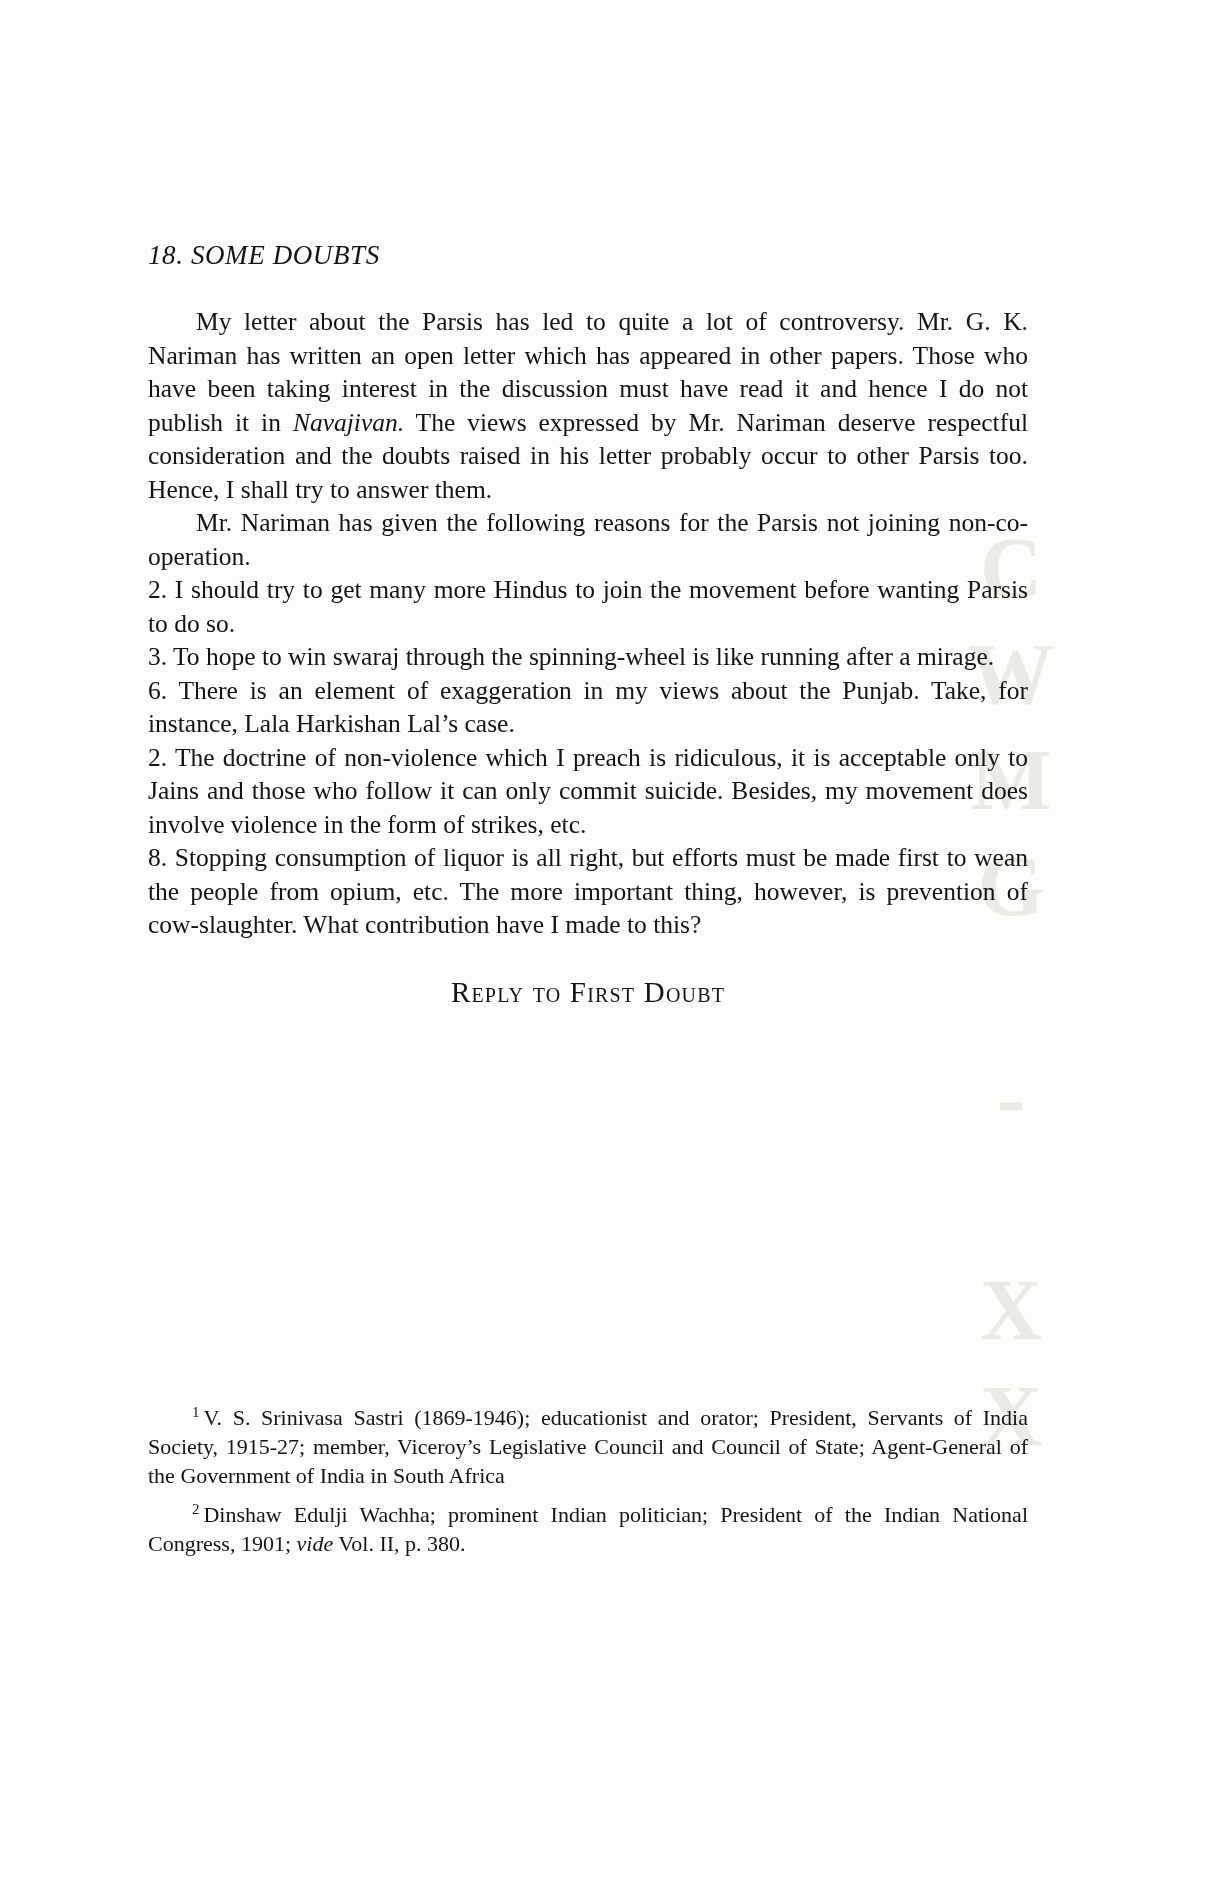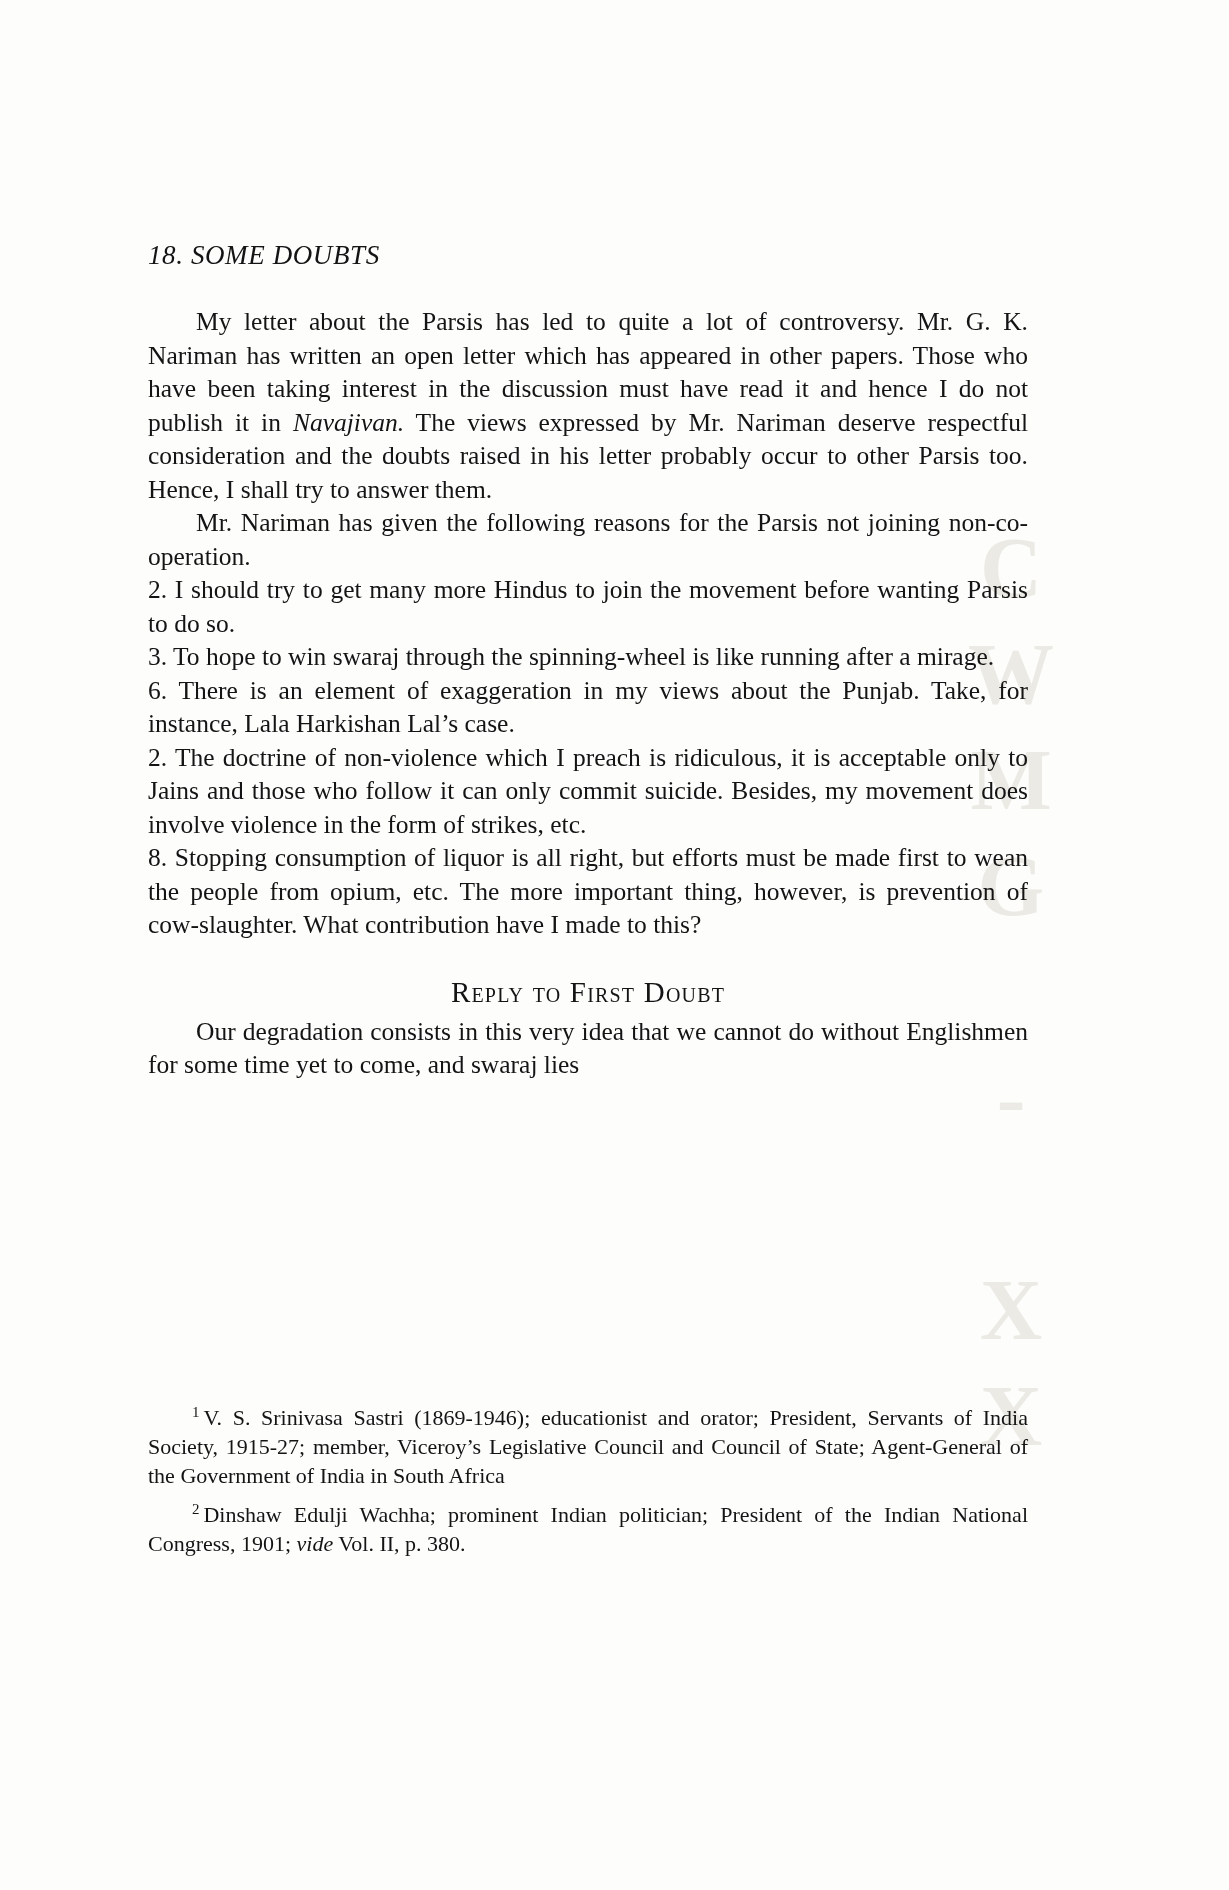--- a/index.html
+++ b/index.html
@@ -120,21 +120,20 @@
 
 
     <p class="para">6.  There is an element of exaggeration in my views  about  the Punjab. Take, for instance, Lala Harkishan Lal’s case.</p>
 
     <p class="para">2.  The doctrine of non-violence which I preach is ridiculous, it is acceptable  only  to  Jains  and  those  who follow it can  only commit suicide. Besides,  my movement  does  involve violence in the form of strikes, etc.</p>
 
     <p class="para">8.  Stopping consumption of liquor is all right, but efforts  must be made first to wean the people from opium, etc. The more important thing, however,  is  prevention of cow-slaughter.  What contribution have I made to this?</p>
 
     <div class="section-head">Reply to First Doubt</div>
 
-    <p class="para indent">Our degradation consists in this very idea that we  cannot do without Englishmen for some time yet to come, and swaraj lies</p>
 
   </div>
 
   <div class="footnotes">
     <p class="footnote"><sup class="fn-mark">1</sup><span>V. S. Srinivasa Sastri (1869-1946); educationist and orator; President, Servants of India Society, 1915-27; member, Viceroy’s Legislative Council and Council of State; Agent-General of the Government of India  in  South Africa</span></p>
     <p class="footnote"><sup class="fn-mark">2</sup><span>Dinshaw Edulji Wachha; prominent Indian politician; President of the Indian National Congress, 1901; </span><span class="italic">vide</span><span> Vol. II, p. 380.</span></p>
   </div>
 
 </div>
 

